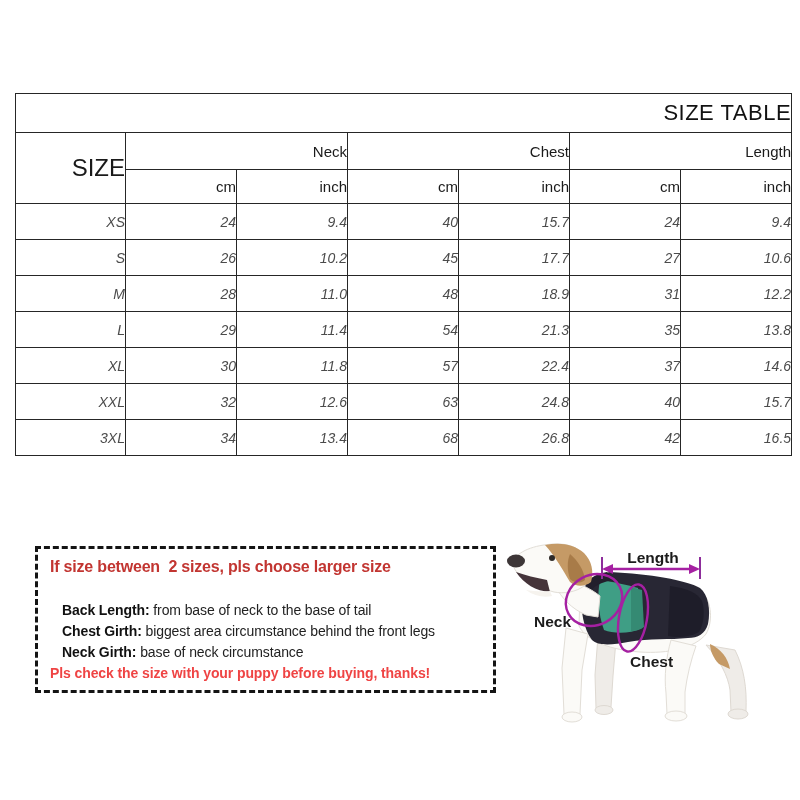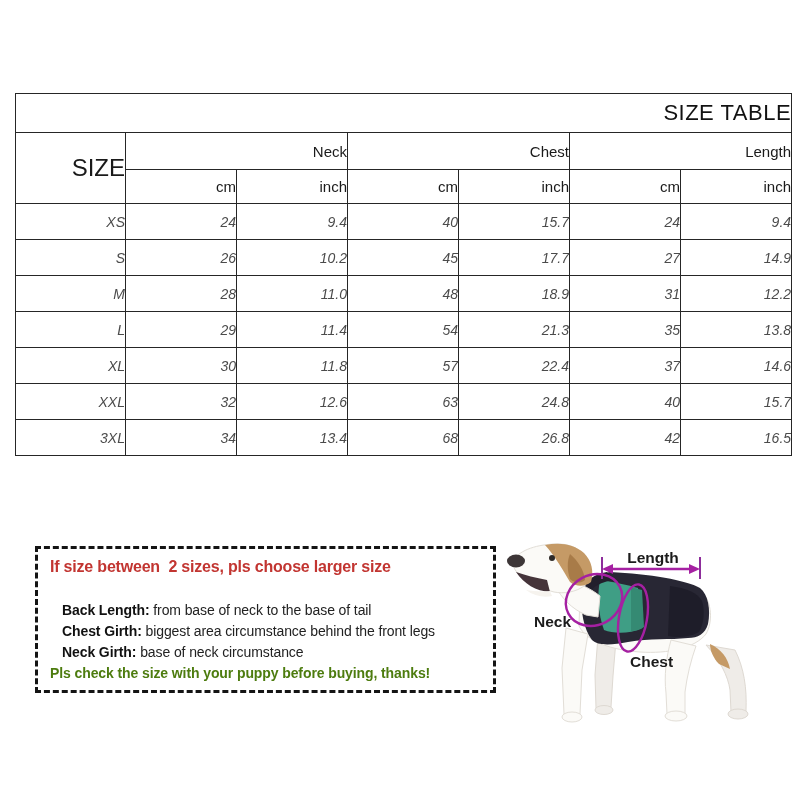--- a/index.html
+++ b/index.html
@@ -27,21 +27,21 @@
   .data-row td{height:35px;font-size:14px;color:#4b4b4b;font-style:italic;}
 
   
   .reminder{position:absolute;left:85px;top:512px;font-size:13.5px;font-weight:bold;color:#141414;letter-spacing:-.1px;}
 
   
   .note-box{position:absolute;left:35px;top:546px;width:461px;height:147px;border:3px dashed #141414;box-sizing:border-box;padding:7px 12px 0 12px;background:#fff;}
   .note-heading{color:var(--note-red);font-weight:bold;font-size:16px;letter-spacing:-.2px;white-space:pre-wrap;margin:2px 0 24px 0;}
   .note-line{font-size:14px;line-height:21px;color:#222;letter-spacing:-.1px;margin-left:12px;}
   .note-line .term{font-weight:bold;color:#111;}
-  .note-footer{font-size:14px;line-height:21px;font-weight:bold;color:#4d7c0f;letter-spacing:-.1px;}
+  .note-footer{font-size:14px;line-height:21px;font-weight:bold;color:#ef4444;letter-spacing:-.1px;}
 
   
   .dog-figure{position:absolute;left:500px;top:530px;width:300px;height:270px;}
   .dog-figure svg{display:block;}
   .dog-figure text{font-family:"Liberation Sans",sans-serif;font-size:15.5px;font-weight:600;fill:#1b1b1b;}
   .coat-white{fill:#fbfaf7;stroke:#e2ded7;stroke-width:1;}
   .coat-far{fill:#efece8;stroke:#ded9d2;stroke-width:1;}
   .anno{fill:none;stroke:var(--accent);stroke-width:2.4;}
   .anno-bar{stroke:#8d2d9b;stroke-width:2;}
   .anno-line{stroke:var(--accent);stroke-width:2.4;}
@@ -89,21 +89,21 @@
         <td>24</td>
         <td>9.4</td>
       </tr>
       <tr class="data-row">
         <td>S</td>
         <td>26</td>
         <td>10.2</td>
         <td>45</td>
         <td>17.7</td>
         <td>27</td>
-        <td>14.9</td>
+        <td>10.6</td>
       </tr>
       <tr class="data-row">
         <td>M</td>
         <td>28</td>
         <td>11.0</td>
         <td>48</td>
         <td>18.9</td>
         <td>31</td>
         <td>12.2</td>
       </tr>

